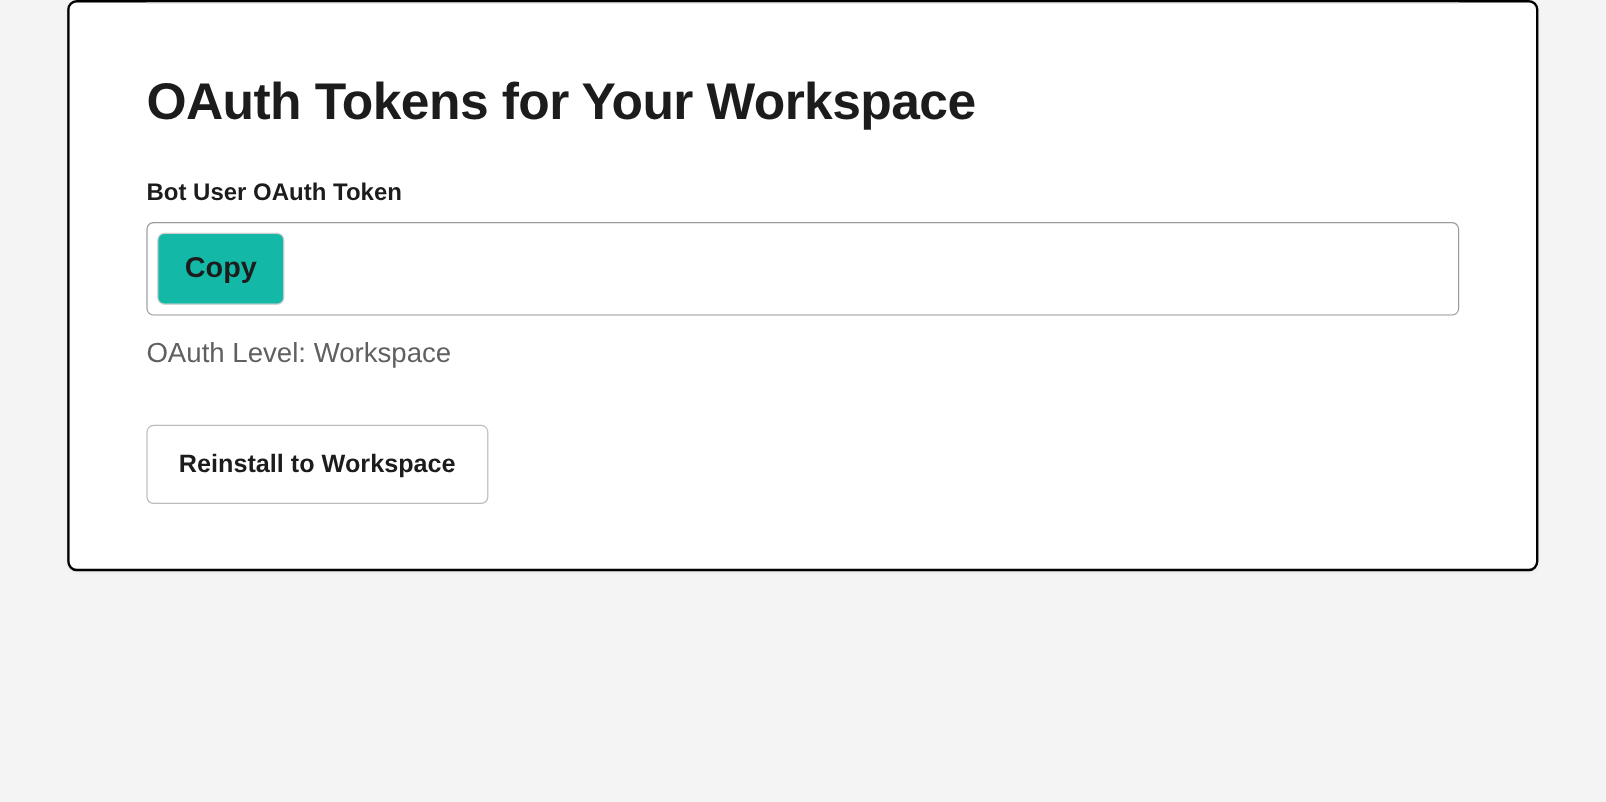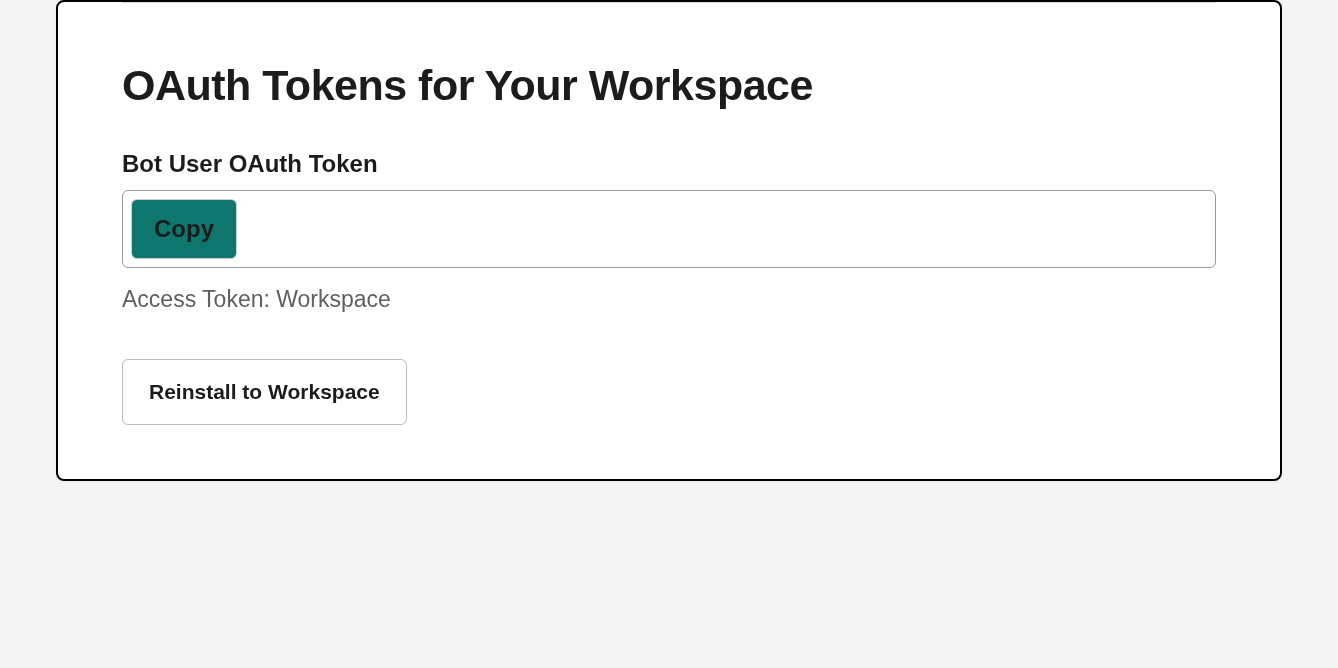--- a/index.html
+++ b/index.html
@@ -37,21 +37,21 @@
       font-size: 26px;
       line-height: 1.55;
       color: #1d1c1d;
       margin-bottom: 50px;
     }
     .learn-more {
       color: #1264a3;
       text-decoration: none;
     }
     .field-label {
-      font-size: 24px;
+      font-size: 20px;
       font-weight: 800;
       color: #1d1c1d;
       margin-bottom: 12px;
     }
     .token-row {
       display: flex;
       align-items: stretch;
       border: 1px solid #9a9a9a;
       border-radius: 6px;
       height: 78px;
@@ -62,21 +62,21 @@
       border: none;
       outline: none;
       padding: 0 18px;
       font-size: 26px;
       font-family: inherit;
       color: #555459;
       background: transparent;
       min-width: 0;
     }
     .copy-btn {
-      background: #0f766e;
+      background: #14b8a6;
       border: 1px solid #cfcfcf;
       border-radius: 6px;
       font-size: 24px;
       font-weight: 800;
       color: #1d1c1d;
       padding: 0 22px;
       cursor: pointer;
       font-family: inherit;
     }
     .access-level {
@@ -105,16 +105,16 @@
 
   <h1 class="section-title">OAuth Tokens for Your Workspace</h1>
 
 
   <div class="field-label">Bot User OAuth Token</div>
 
   <div class="token-row">
     <button class="copy-btn">Copy</button>
   </div>
 
-  <div class="access-level">Access Token: Workspace</div>
+  <div class="access-level">OAuth Level: Workspace</div>
 
   <button class="reinstall-btn">Reinstall to Workspace</button>
 </div>
 
 </body></html>

